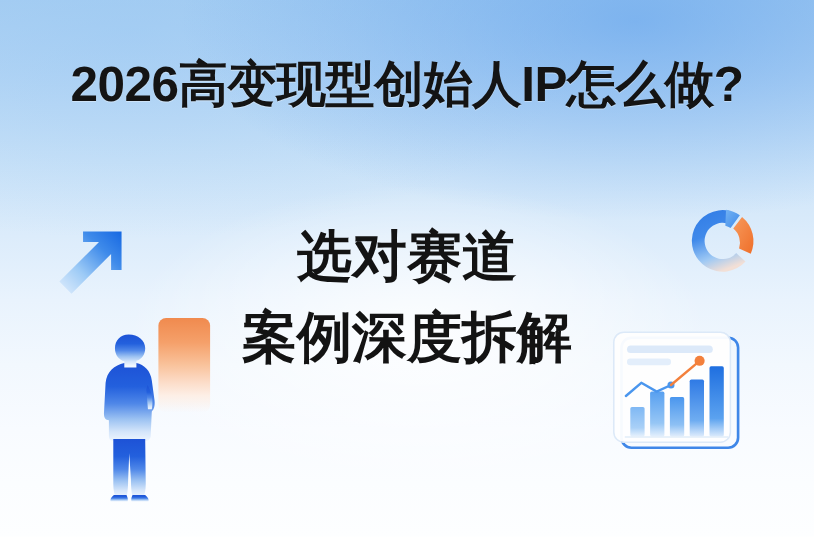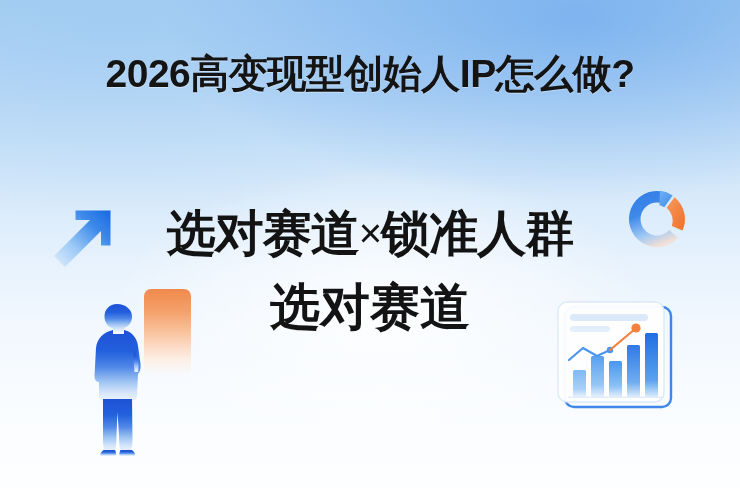--- a/index.html
+++ b/index.html
@@ -39,21 +39,21 @@
     pointer-events: none;
   }
 
   
   .title {
     position: absolute;
     left: 0;
     top: 54px;
     width: 740px;
     text-align: center;
-    font-size: 39px;
+    font-size: 45px;
     line-height: 1;
     font-weight: 700;
     color: #141414;
     letter-spacing: -0.5px;
     white-space: nowrap;
     text-shadow: 0 1px 0 rgba(255,255,255,0.35);
   }
 
   
   .headline {
@@ -184,22 +184,22 @@
       <path d="M48 50 C52 56 53.5 64 52 72 L48.5 72 L47 54 Z" fill="url(#gPerson)"></path>
 
       <path d="M17 99 L17 140 C17 146 18 150 19.5 152 L29 152 C30 148 30.5 142 30.5 136 L31.5 112 L33 136 C33 142 33.5 148 34.5 152 L44 152 C45.5 150 46.5 146 46.5 140 L46 99 Z" fill="url(#gPerson)"></path>
 
       <path d="M17.5 150 C15 152 14 154 14.5 156 L30 156 C30.5 154 30 152 29 150 Z" fill="url(#gPerson)"></path>
       <path d="M34.5 150 C33.5 152 33 154 33.5 156 L49 156 C49.5 154 48.5 152 46 150 Z" fill="url(#gPerson)"></path>
     </svg>
   </div>
 
   <div class="headline">
-    <div class="hl-line l1"><span>选对赛道</span><span class="xmark">×</span><span>锁准人群</span></div>
     <div class="hl-line l2">选对赛道</div>
+    <div class="hl-line l3">案例深度拆解</div>
   </div>
 
   <div class="donut-wrap">
     <svg width="66" height="66" viewBox="0 0 66 66" aria-hidden="true">
       <defs>
         <linearGradient id="gDonutMain" x1="0" y1="0" x2="0.6" y2="1">
           <stop offset="0%" stop-color="#2f7ae5"></stop>
           <stop offset="45%" stop-color="#3f89ea"></stop>
           <stop offset="78%" stop-color="#9fc9f4"></stop>
           <stop offset="100%" stop-color="#f2dfd6"></stop>

